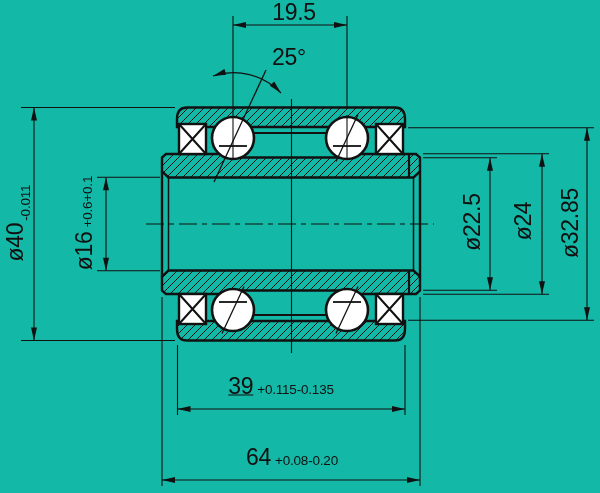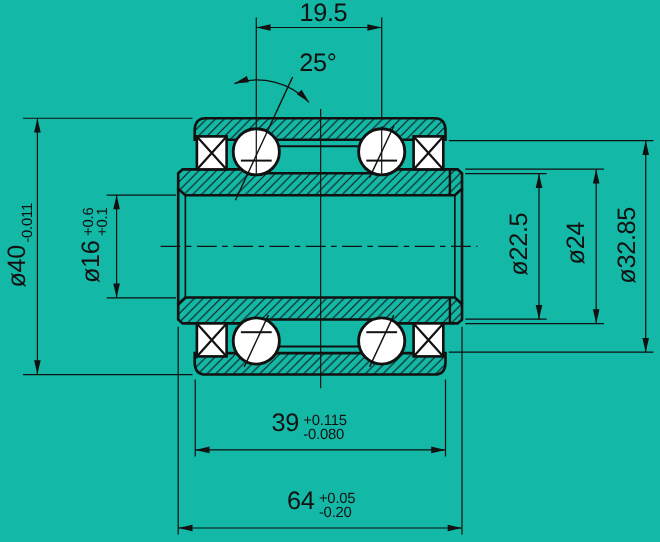--- a/index.html
+++ b/index.html
@@ -4,21 +4,21 @@
 <style>
   html,body{margin:0;padding:0;background:#fff;}
   #stage{position:relative;width:600px;height:493px;background:#14b8a6;overflow:hidden;
          font-family:"Liberation Sans",sans-serif;color:#111;}
   #draw{position:absolute;left:0;top:0;}
   .lbl{position:absolute;white-space:nowrap;transform:translate(-50%,-50%);
        font-family:"Liberation Sans",sans-serif;color:#111;letter-spacing:-0.3px;}
   .rot{transform:translate(-50%,-50%) rotate(-90deg);}
   .val{font-size:23px;}
   .sub{font-size:13.5px;vertical-align:-7px;margin-left:2px;letter-spacing:-0.2px;}
-  .stk{display:inline-flex;flex-direction:column;justify-content:center;vertical-align:middle;
+  .stk{display:inline-flex;justify-content:center;vertical-align:middle;
        margin-left:4px;font-size:13.5px;line-height:13px;letter-spacing:-0.2px;}
 </style>
 </head>
 <body>
 
 <div id="stage">
 
 <svg id="draw" width="600" height="493" viewBox="0 0 600 493">
   <defs>
     <pattern id="hatch" patternUnits="userSpaceOnUse" width="8" height="8">
@@ -171,27 +171,27 @@
 </div>
 
 <div class="lbl rot" style="left:523px;top:221px;">
   <span class="val">ø24</span>
 </div>
 
 <div class="lbl rot" style="left:570px;top:223px;">
   <span class="val">ø32.85</span>
 </div>
 
-<div class="lbl" style="left:281px;top:386px;">
+<div class="lbl" style="left:281px;top:386px;text-decoration:underline;">
   <span class="val">39</span><span class="stk">
         <span>+0.115</span>
-        <span>-0.080</span>
+        <span>-0.135</span>
       </span>
 </div>
 
 <div class="lbl" style="left:292px;top:457px;">
   <span class="val">64</span><span class="stk">
-        <span>+0.05</span>
+        <span>+0.08</span>
         <span>-0.20</span>
       </span>
 </div>
 
 </div>
 
 </body></html>

